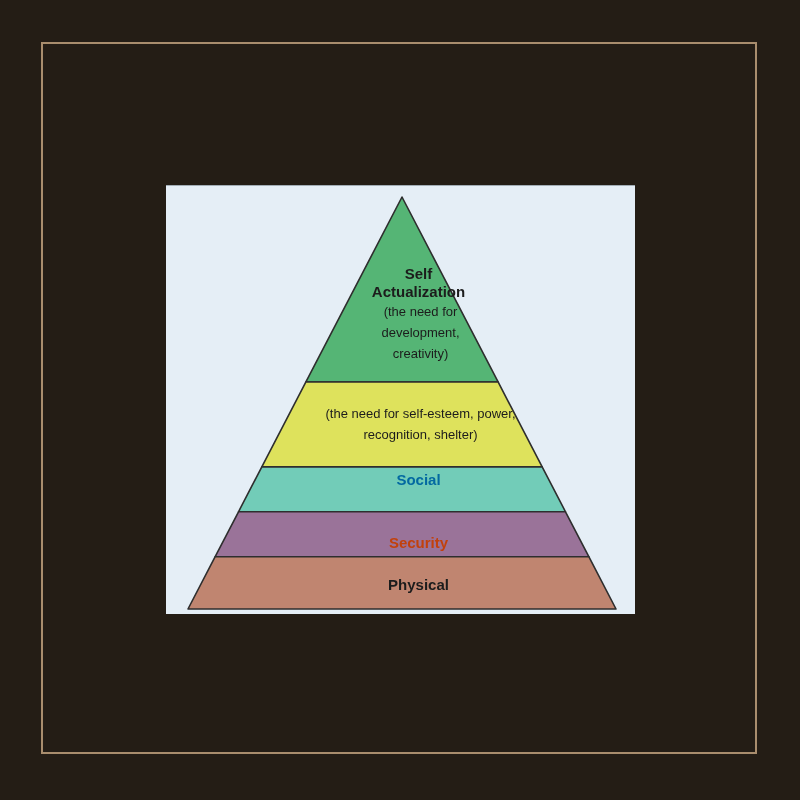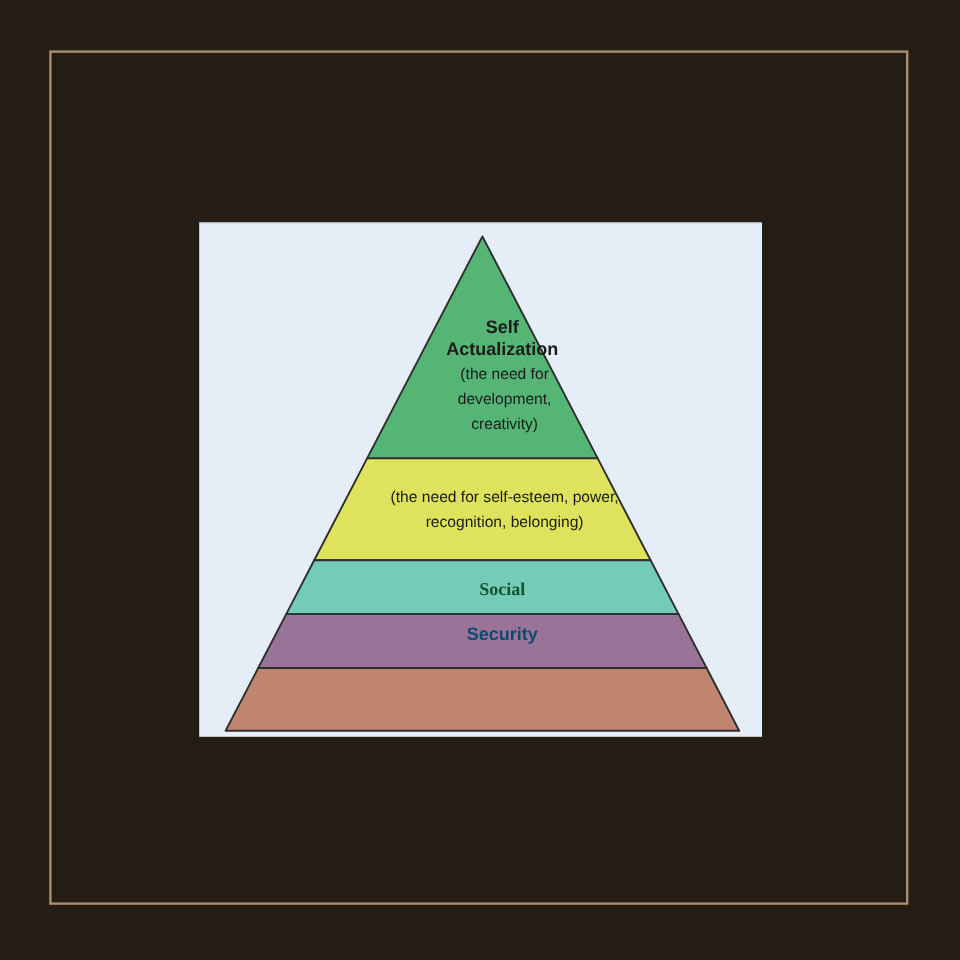--- a/index.html
+++ b/index.html
@@ -58,23 +58,24 @@
     </svg>
 <div class="level-text" style="top: 127.542px; color: rgb(28, 28, 28);">
       <div class="level-title">Self
 Actualization</div>
       <div class="level-desc">(the need for
 development,
 creativity)</div>
     </div>
     <div class="level-text" style="top: 238.424px; color: rgb(28, 28, 28);">
       <div class="level-desc">(the need for self-esteem, power,
-recognition, belonging)</div>
+recognition, shelter)</div>
     </div>
-    <div class="level-text" style="top: 306px; color: #14532d; font-family: Liberation Serif, serif;">
+    <div class="level-text" style="top: 294px; color: #0369a1;">
       <div class="level-title">Social</div>
     </div>
-    <div class="level-text" style="top: 343px; color: #0c4a6e;">
+    <div class="level-text" style="top: 357px; color: #c2410c;">
       <div class="level-title">Security</div>
     </div>
     <div class="level-text" style="top: 399.454px; color: rgb(28, 28, 28);">
+      <div class="level-title">Physical</div>
     </div>
   </div>
 
 </body></html>

